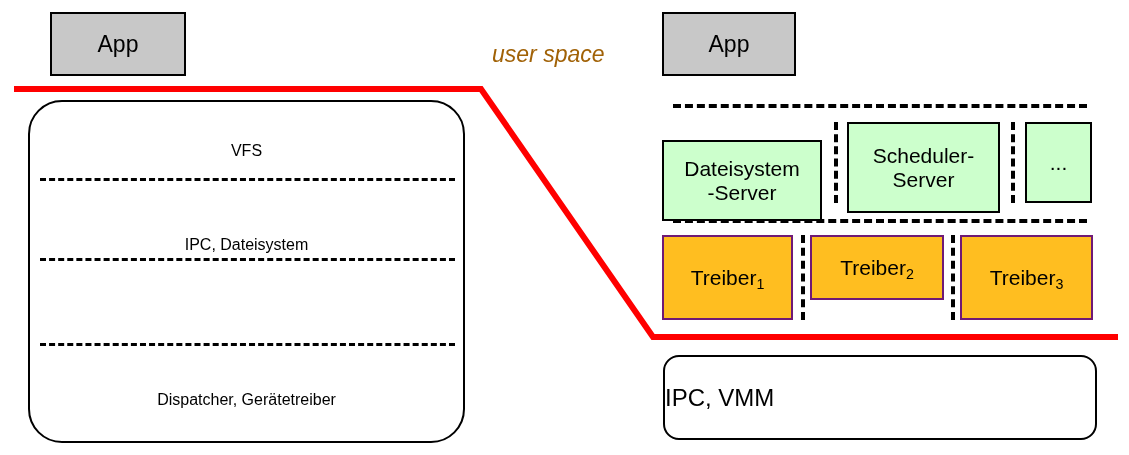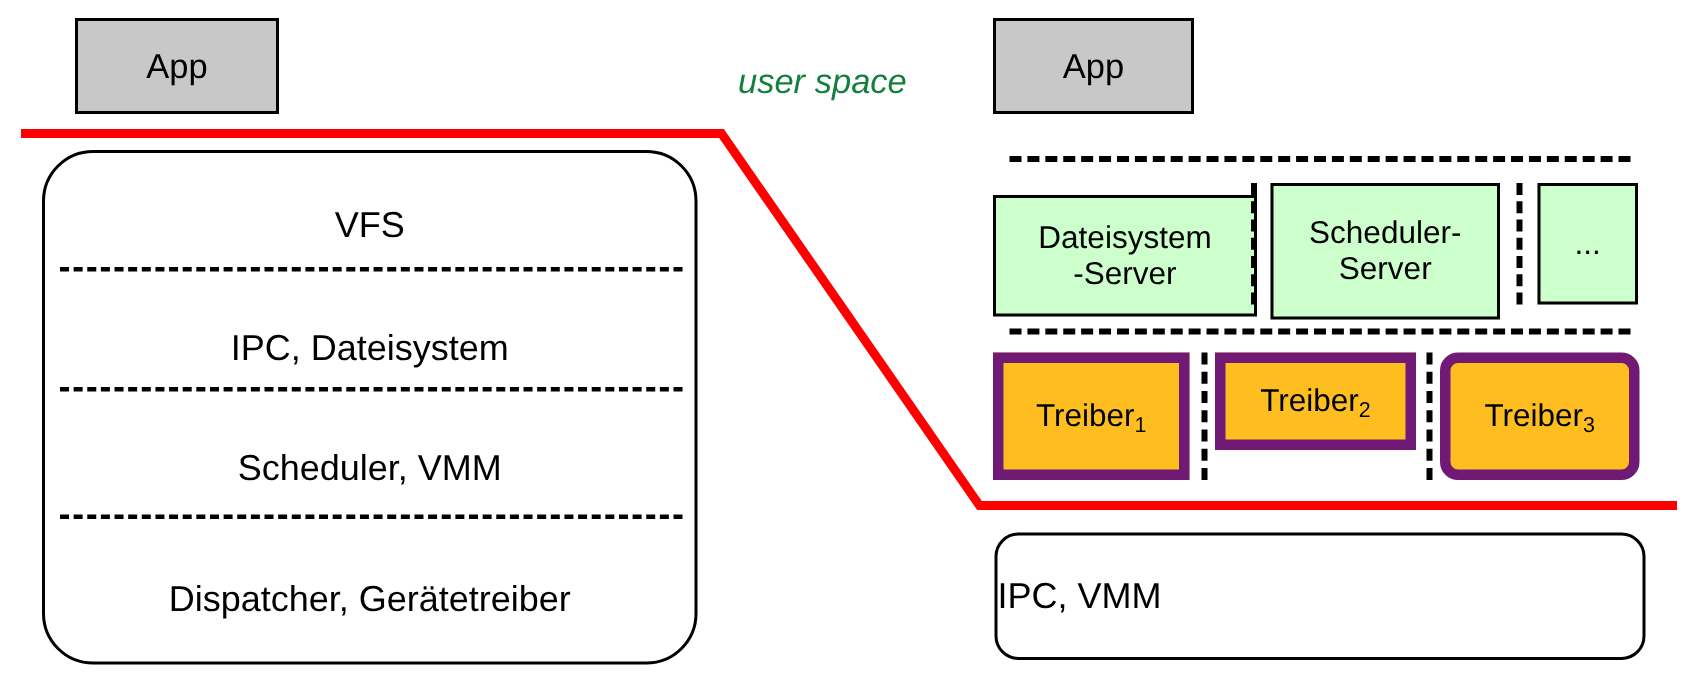--- a/index.html
+++ b/index.html
@@ -37,21 +37,21 @@
     border-radius: 34px;
     background: #ffffff;
   }
   .mono-layer {
     position: absolute;
     left: 0;
     right: 0;
     display: flex;
     align-items: center;
     justify-content: center;
-    font-size: 24px;
+    font-size: 16px;
     color: #000000;
     white-space: nowrap;
   }
   .mono-divider {
     position: absolute;
     height: 0;
     border-top: 3px dashed #000000;
   }
 
   
@@ -61,21 +61,21 @@
     display: flex;
     align-items: center;
     justify-content: center;
     text-align: center;
     font-size: 21px;
     line-height: 1.12;
     color: #000000;
   }
   .driver-box {
     background: #ffbe20;
-    border: 7px solid #701a75;
+    border: 2px solid #701a75;
     display: flex;
     align-items: center;
     justify-content: center;
     font-size: 21px;
     color: #000000;
   }
   .driver-box sub {
     font-size: 0.68em;
     vertical-align: baseline;
     position: relative;
@@ -107,21 +107,21 @@
   .red-line-svg {
     position: absolute;
     left: 0;
     top: 0;
     width: 1129px;
     height: 455px;
     pointer-events: none;
   }
   .space-label {
     position: absolute;
-    color: #15803d;
+    color: #a16207;
     font-style: italic;
     font-size: 23px;
     font-weight: 500;
     white-space: nowrap;
   }
 </style>
 </head>
 <body>
 
 <div id="diagram">
@@ -130,43 +130,40 @@
     <span>App</span>
   </div>
 
   <div class="abs mono-box" style="left:28px; top:100px; width:437px; height:343px;">
 
     <div class="mono-layer" style="top:26px; height:46px;">
       <span>VFS</span>
     </div>
     <div class="mono-divider" style="left:10px; width:415px; top:76px;"></div>
 
-    <div class="mono-layer" style="top:108px; height:46px;">
+    <div class="mono-layer" style="top:120px; height:46px;">
       <span>IPC, Dateisystem</span>
     </div>
     <div class="mono-divider" style="left:10px; width:415px; top:156px;"></div>
 
-    <div class="mono-layer" style="top:188px; height:46px;">
-      <span>Scheduler, VMM</span>
-    </div>
     <div class="mono-divider" style="left:10px; width:415px; top:241px;"></div>
 
     <div class="mono-layer" style="top:275px; height:46px;">
       <span>Dispatcher, Gerätetreiber</span>
     </div>
   </div>
 
   <div class="abs app-box" style="left:662px; top:12px; width:134px; height:64px;">
     <span>App</span>
   </div>
 
   <div class="h-dash" style="left:673px; top:104px; width:414px;"></div>
   <div class="h-dash" style="left:673px; top:219px; width:414px;"></div>
 
-  <div class="abs server-box" style="left:662px; top:130px; width:176px; height:81px;">
+  <div class="abs server-box" style="left:662px; top:140px; width:160px; height:81px;">
     <span>
       <span>Dateisystem</span><br>
       <span>-Server</span>
     </span>
   </div>
   <div class="v-dash" style="left:834px; top:122px; height:81px;"></div>
 
   <div class="abs server-box" style="left:847px; top:122px; width:153px; height:91px;">
     <span>
       <span>Scheduler-</span><br>
@@ -182,21 +179,21 @@
   <div class="abs driver-box" style="left:662px; top:235px; width:131px; height:85px;">
     <span><span>Treiber</span><sub>1</sub></span>
   </div>
   <div class="v-dash" style="left:801px; top:235px; height:85px;"></div>
 
   <div class="abs driver-box" style="left:810px; top:235px; width:134px; height:65px;">
     <span><span>Treiber</span><sub>2</sub></span>
   </div>
   <div class="v-dash" style="left:951px; top:235px; height:85px;"></div>
 
-  <div class="abs driver-box" style="left:960px; top:235px; width:133px; height:85px;border-radius:12px;">
+  <div class="abs driver-box" style="left:960px; top:235px; width:133px; height:85px;">
     <span><span>Treiber</span><sub>3</sub></span>
   </div>
 
   <div class="abs micro-core" style="left:663px; top:355px; width:434px; height:85px;">
     <span>IPC, VMM</span>
   </div>
 
   <svg class="red-line-svg" viewBox="0 0 1129 455">
     <polyline points="14,89 481,89 653,337 1118,337" fill="none" stroke="#ff0000" stroke-width="6" stroke-linejoin="miter" stroke-linecap="butt"></polyline>
   </svg>

